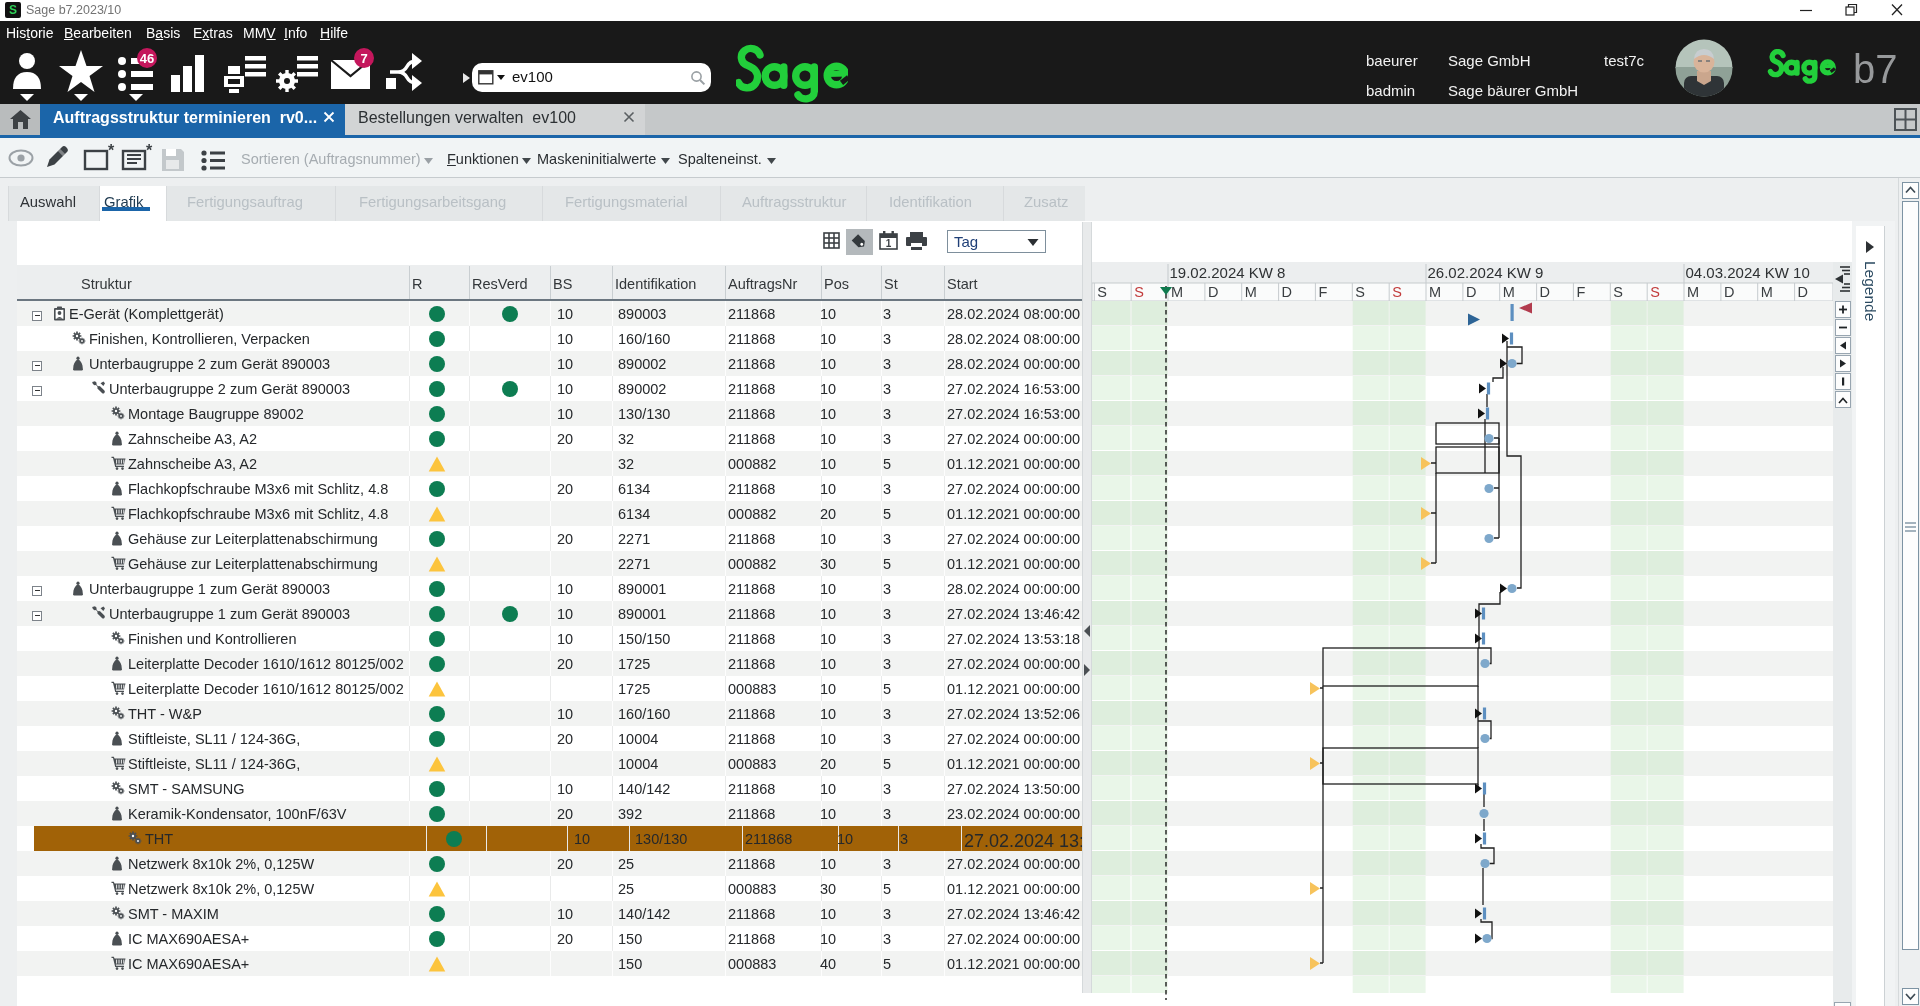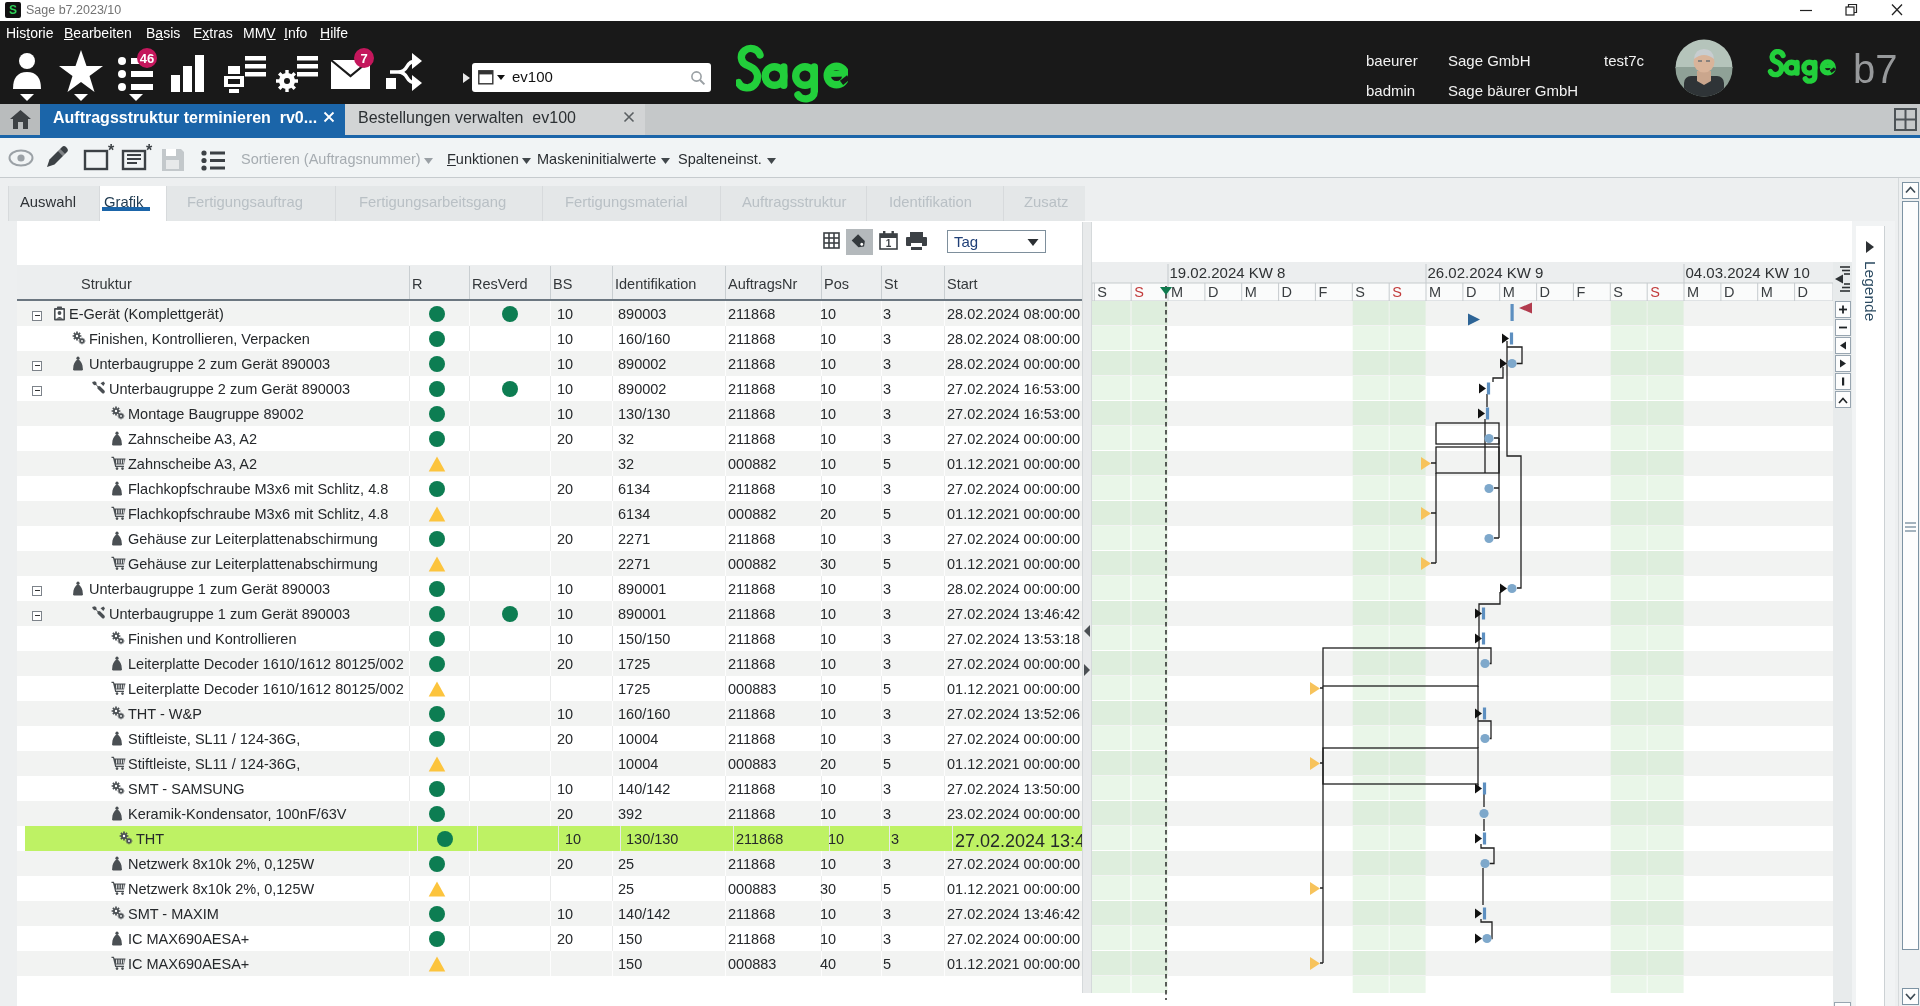--- a/index.html
+++ b/index.html
@@ -66,21 +66,21 @@
     <g stroke="#fff" stroke-width="3.6" fill="none">
       <path d="M390 27 H398 Q404 27 407 21.5 Q410 16 416 16 M398 27 Q404 27 407 32.5 Q410 38 416 38"></path>
     </g>
     <polygon points="412,8 412,24 422,16"></polygon>
     <polygon points="412,30 412,46 422,38"></polygon>
     <rect x="386" y="33" width="10" height="11"></rect>
   </svg>
 <svg style="position:absolute;left:462px;top:72px" width="10" height="12">
     <polygon points="1,1 1,11 8,6" fill="#e8e8e8"></polygon>
   </svg>
-<div style="position:absolute;left:472px;top:63px;width:239px;height:29px;background:#fff;border-radius:3px">
+<div style="position:absolute;left:472px;top:63px;width:239px;height:29px;background:#fff;border-radius:10px">
     <svg style="position:absolute;left:6px;top:7px" width="30" height="16">
       <rect x="0.8" y="0.8" width="14" height="13" fill="none" stroke="#333" stroke-width="1.4"></rect>
       <rect x="0.8" y="0.8" width="14" height="3.6" fill="#333"></rect>
       <polygon points="19,5 27,5 23,10" fill="#111"></polygon>
     </svg>
     <div style="position:absolute;left:40px;top:5px;font-size:15px;color:#111">ev100</div>
     <svg style="position:absolute;left:218px;top:7px" width="16" height="16">
       <circle cx="6.5" cy="6.5" r="4.6" fill="none" stroke="#9aa0a4" stroke-width="1.6"></circle>
       <line x1="10" y1="10" x2="14.4" y2="14.4" stroke="#9aa0a4" stroke-width="2"></line>
     </svg>
@@ -862,21 +862,21 @@
     <div style="position:absolute;left:864px;top:0;width:1px;height:25px;background:#fdfdfd"></div>
     <div style="position:absolute;left:927px;top:0;width:1px;height:25px;background:#fdfdfd"></div>
     <div style="position:absolute;left:412px;top:5px;width:16px;height:16px;border-radius:50%;background:#0d7d52"></div>
     <div style="position:absolute;left:540px;top:5px;font-size:14.5px;color:#25282b;white-space:nowrap">20</div>
     <div style="position:absolute;left:601px;top:5px;font-size:14.5px;color:#25282b;white-space:nowrap">392</div>
     <div style="position:absolute;left:711px;top:5px;font-size:14.5px;color:#25282b;white-space:nowrap">211868</div>
     <div style="position:absolute;left:803px;top:5px;font-size:14.5px;color:#25282b;white-space:nowrap">10</div>
     <div style="position:absolute;left:866px;top:5px;font-size:14.5px;color:#25282b;white-space:nowrap">3</div>
     <div style="position:absolute;left:930px;top:5px;font-size:14.5px;color:#25282b;white-space:nowrap">23.02.2024 00:00:00</div>
   </div>
-<div style="position:absolute;left:25px;top:826px;width:1065px;height:25px;background:#bef264">
+<div style="position:absolute;left:34px;top:826px;width:1065px;height:25px;background:#a16207">
     <svg style="position:absolute;left:94px;top:5px" width="14" height="14" viewBox="0 0 14 14">
 <g fill="#4a4f53">
         <circle cx="5" cy="5" r="3.1"></circle>
         <g stroke="#4a4f53" stroke-width="1.7">
 <path d="M5 0.6 V2 M5 8 V9.4 M0.6 5 H2 M8 5 H9.4 M1.9 1.9 L2.9 2.9 M7.1 7.1 L8.1 8.1 M8.1 1.9 L7.1 2.9 M2.9 7.1 L1.9 8.1"></path>
         </g>
 <circle cx="5" cy="5" r="1.2" fill="#fff"></circle>
 <circle cx="10" cy="10" r="2.4"></circle>
         <g stroke="#4a4f53" stroke-width="1.4">
 <path d="M10 6.7 V7.8 M10 12.2 V13.3 M6.7 10 H7.8 M12.2 10 H13.3 M7.7 7.7 L8.4 8.4 M11.6 11.6 L12.3 12.3 M12.3 7.7 L11.6 8.4 M8.4 11.6 L7.7 12.3"></path>

